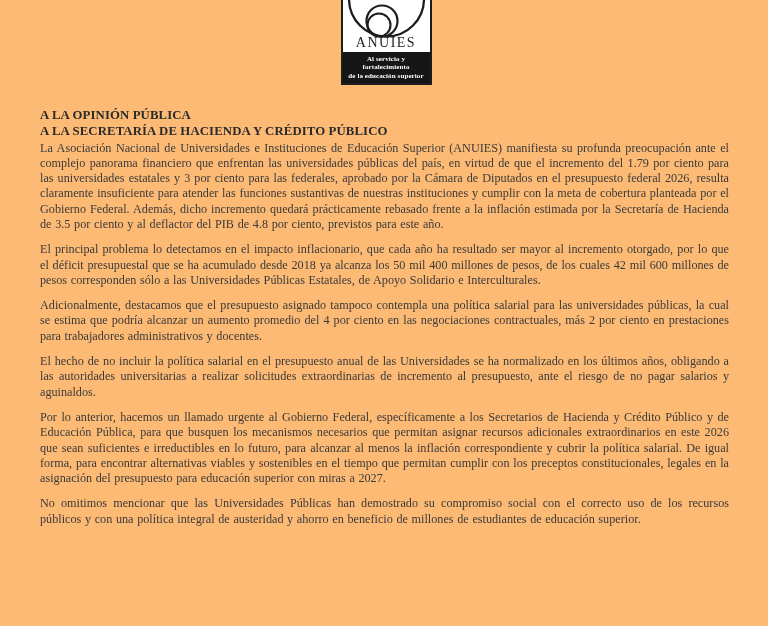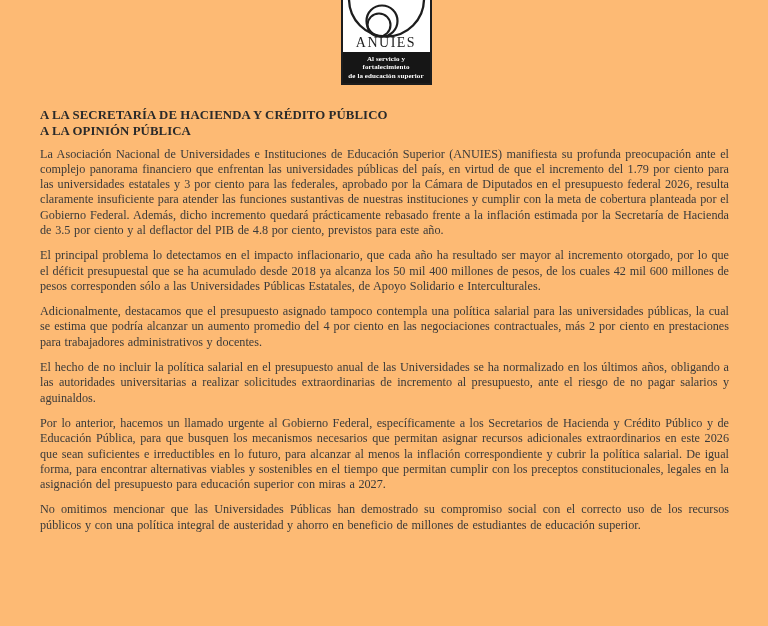--- a/index.html
+++ b/index.html
@@ -71,21 +71,21 @@
   }
   .statement p {
     font-size: 12.2px;
     line-height: 15.3px;
     text-align: justify;
     margin: 0 0 10px 0;
     color: #3a3a3a;
     word-spacing: 0.6px;
   }
   .statement p:first-child {
-    margin-top: 7px;
+    margin-top: 1px;
   }
 </style>
 </head>
 <body>
 
 <div class="page">
 
   <div class="logo-wrap">
     <div class="logo-box">
       <svg class="logo-circles" viewBox="0 0 87 50" xmlns="http://www.w3.org/2000/svg">
@@ -97,22 +97,22 @@
       <div class="logo-band">
         <span class="addressee-line">Al servicio y fortalecimiento</span>
         <span class="addressee-line">de la educación superior</span>
       </div>
     </div>
   </div>
 
   <div class="content">
 
     <div class="addressees">
+      <span class="addressee-line">A LA OPINIÓN PÚBLICA</span>
       <span class="addressee-line">A LA SECRETARÍA DE HACIENDA Y CRÉDITO PÚBLICO</span>
-      <span class="addressee-line">A LA OPINIÓN PÚBLICA</span>
     </div>
 
     <div class="statement">
       <p>La Asociación Nacional de Universidades e Instituciones de Educación Superior (ANUIES) manifiesta su profunda preocupación ante el complejo panorama financiero que enfrentan las universidades públicas del país,  en virtud de que el incremento del 1.79 por ciento para las universidades estatales y 3 por ciento para las federales, aprobado por la Cámara de Diputados en el presupuesto federal 2026, resulta claramente insuficiente para atender las funciones sustantivas de nuestras instituciones y cumplir con la meta de cobertura planteada por el Gobierno Federal. Además, dicho incremento quedará prácticamente rebasado frente a la inflación estimada por la Secretaría de Hacienda de 3.5 por ciento y al deflactor del PIB de 4.8 por ciento, previstos para este año.</p>
       <p>El principal problema lo detectamos en el impacto inflacionario, que cada año ha resultado ser mayor al incremento otorgado, por lo que el déficit presupuestal que se ha acumulado desde 2018 ya alcanza los 50 mil 400 millones de pesos, de los cuales 42 mil 600 millones de pesos corresponden sólo a las Universidades Públicas Estatales, de Apoyo Solidario e Interculturales.</p>
       <p>Adicionalmente, destacamos que el presupuesto asignado tampoco contempla una política salarial para las universidades públicas, la cual se estima que podría alcanzar un aumento promedio del 4 por ciento en las negociaciones contractuales, más 2 por ciento en prestaciones para trabajadores administrativos y docentes.</p>
       <p>El hecho de no incluir la política salarial en el presupuesto anual de las Universidades se ha normalizado en los últimos años, obligando a las autoridades universitarias a realizar solicitudes extraordinarias de incremento al presupuesto, ante el riesgo de no pagar salarios y aguinaldos.</p>
       <p>Por lo anterior, hacemos un llamado urgente al Gobierno Federal, específicamente a los Secretarios de Hacienda y Crédito Público y de Educación Pública, para que busquen los mecanismos necesarios que permitan asignar recursos adicionales extraordinarios en este 2026 que sean suficientes e irreductibles en lo futuro, para alcanzar al menos la inflación correspondiente y cubrir la política salarial. De igual forma, para encontrar alternativas viables y sostenibles en el tiempo que permitan cumplir con los preceptos constitucionales, legales en la asignación del presupuesto para educación superior con miras a 2027.</p>
       <p>No omitimos mencionar que las Universidades Públicas han demostrado su compromiso social con el correcto uso de los recursos públicos y con una política integral de austeridad y ahorro en beneficio de millones de estudiantes de educación superior.</p>
     </div>

